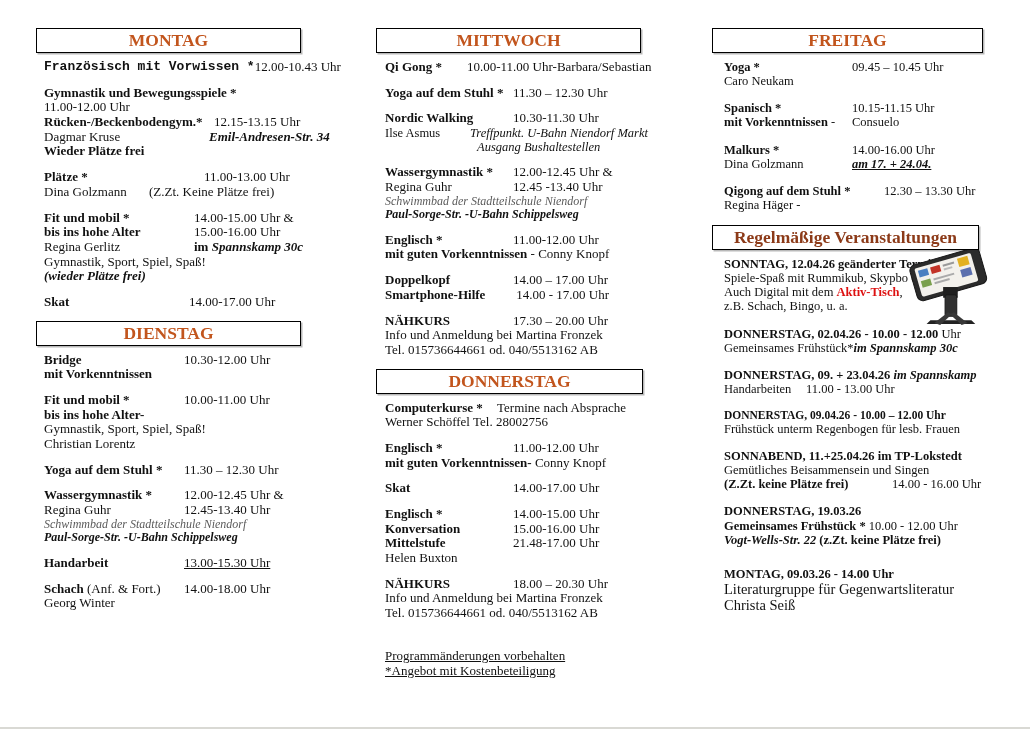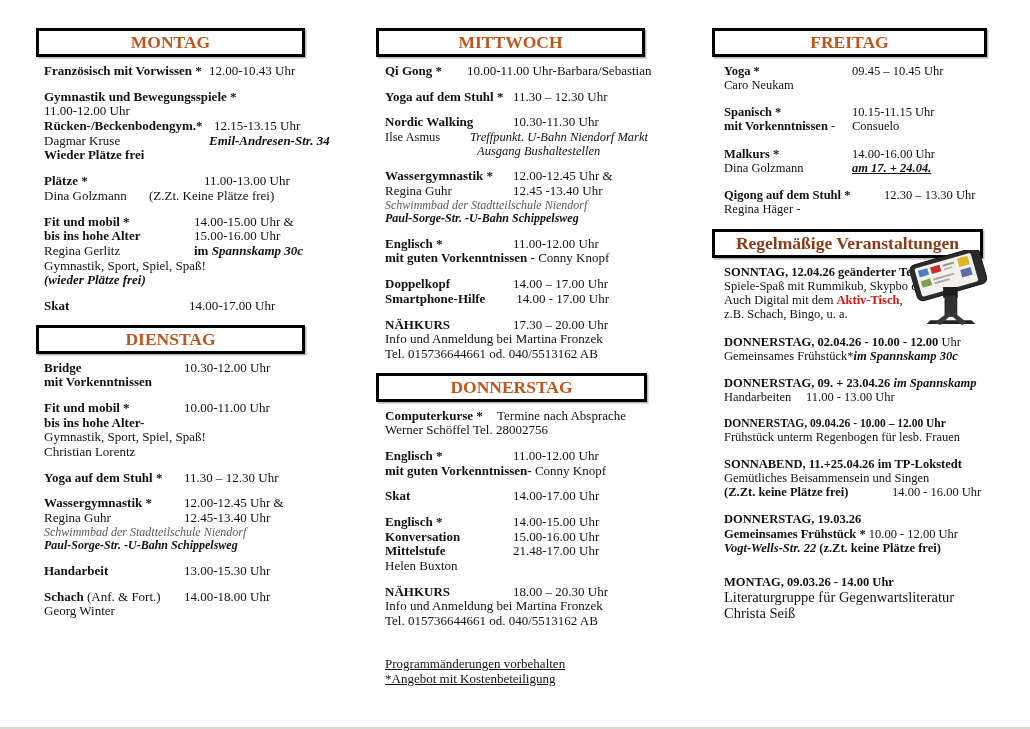--- a/index.html
+++ b/index.html
@@ -3,21 +3,21 @@
 <meta charset="utf-8">
 <style>
   html,body{margin:0;padding:0;}
   body{
     width:1030px;height:729px;position:relative;overflow:hidden;
     background:#ffffff;color:#111;
     font-family:"Liberation Serif","DejaVu Serif",serif;
   }
   .column{position:absolute;}
   .sec-header{
-    border:3px solid #000000;
+    border:1px solid #000000;
     box-shadow:1.5px 1.5px 0 #b9b9b9;
     text-align:center;
     font-weight:bold;
     font-size:17.5px;
     line-height:23px;
     margin:6px 0 7px 0;
     background:#fff;
   }
   .hdr-day{color:#c2551d;}
   .hdr-regular{color:#8c3a18;}
@@ -34,21 +34,21 @@
     background:#d9d9d4;
   }
 </style>
 </head>
 <body>
 
 <div id="flyer">
     <div class="column" style="left: 36px; top: 22px; width: 305px; font-size: 13px;">
       <div class="sec-header hdr-day" style="width: 263px;"><span class="hdr-text">MONTAG</span></div>
       <div class="entry" style="margin-bottom: 11px; padding-left: 8px;">
-        <div class="line"><span class="tabcell" style="min-width: 165px;"><span class="seg b">Französisch mit Vorwissen * </span></span><span class="rightcell"><span class="seg">12.00-10.43 Uhr</span></span></div>
+        <div class="line"><span class="tabcell" style="min-width: 165px; font-family: Liberation Mono, monospace;"><span class="seg b">Französisch mit Vorwissen * </span></span><span class="rightcell"><span class="seg">12.00-10.43 Uhr</span></span></div>
       </div>
       <div class="entry" style="margin-bottom: 11px; padding-left: 8px;">
         <div class="line"><span class="seg b">Gymnastik und Bewegungsspiele *</span></div>
         <div class="line"><span class="seg">11.00-12.00 Uhr</span></div>
         <div class="line"><span class="tabcell" style="min-width: 170px;"><span class="seg b">Rücken-/Beckenbodengym.* </span></span><span class="rightcell"><span class="seg">12.15-13.15 Uhr</span></span></div>
         <div class="line"><span class="tabcell" style="min-width: 165px;"><span class="seg">Dagmar Kruse</span></span><span class="rightcell"><span class="seg b i">Emil-Andresen-Str. 34</span></span></div>
         <div class="line"><span class="seg b">Wieder Plätze frei</span></div>
       </div>
       <div class="entry" style="margin-bottom: 11px; padding-left: 8px;">
         <div class="line"><span class="tabcell" style="min-width: 160px;"><span class="seg b">Plätze * </span></span><span class="rightcell"><span class="seg">11.00-13.00 Uhr</span></span></div>
@@ -77,21 +77,21 @@
       </div>
       <div class="entry" style="margin-bottom: 11px; padding-left: 8px;">
         <div class="line"><span class="tabcell" style="min-width: 140px;"><span class="seg b">Yoga auf dem Stuhl * </span></span><span class="rightcell"><span class="seg">11.30 – 12.30 Uhr</span></span></div>
       </div>
       <div class="entry" style="margin-bottom: 11px; padding-left: 8px;">
         <div class="line"><span class="tabcell" style="min-width: 140px;"><span class="seg b">Wassergymnastik * </span></span><span class="rightcell"><span class="seg">12.00-12.45 Uhr &amp;</span></span></div>
         <div class="line"><span class="tabcell" style="min-width: 140px;"><span class="seg">Regina Guhr</span></span><span class="rightcell"><span class="seg">12.45-13.40 Uhr</span></span></div>
         <div class="line" style="font-size: 12px;"><span class="seg i" style="color: rgb(90, 90, 90);">Schwimmbad der Stadtteilschule  Niendorf</span></div>
         <div class="line" style="font-size: 12px;"><span class="seg b i">Paul-Sorge-Str. -U-Bahn Schippelsweg</span></div>
       </div>
-      <div class="entry" style="margin-bottom: 11px; padding-left: 8px;">
+      <div class="entry" style="margin-bottom: 11px; padding-left: 8px; text-decoration: underline;">
         <div class="line"><span class="tabcell" style="min-width: 140px;"><span class="seg b">Handarbeit</span></span><span class="rightcell"><span class="seg">13.00-15.30 Uhr</span></span></div>
       </div>
       <div class="entry" style="margin-bottom: 11px; padding-left: 8px;">
         <div class="line"><span class="tabcell" style="min-width: 140px;"><span class="seg b">Schach </span><span class="seg">(Anf. &amp; Fort.)</span></span><span class="rightcell"><span class="seg">14.00-18.00 Uhr</span></span></div>
         <div class="line"><span class="seg">Georg Winter</span></div>
       </div>
     </div>
     <div class="column" style="left: 376px; top: 22px; width: 295px; font-size: 13px;">
       <div class="sec-header hdr-day" style="width: 263px;"><span class="hdr-text">MITTWOCH</span></div>
       <div class="entry" style="margin-bottom: 11px; padding-left: 9px;">

